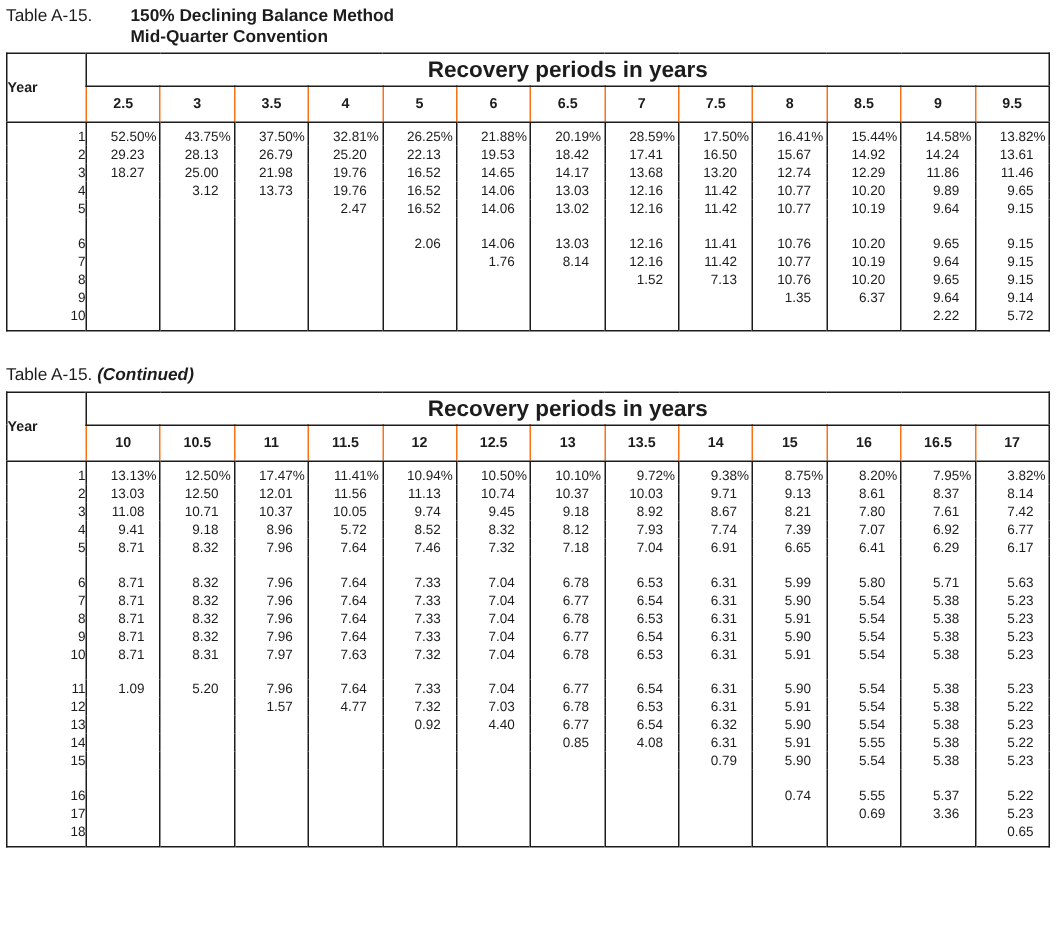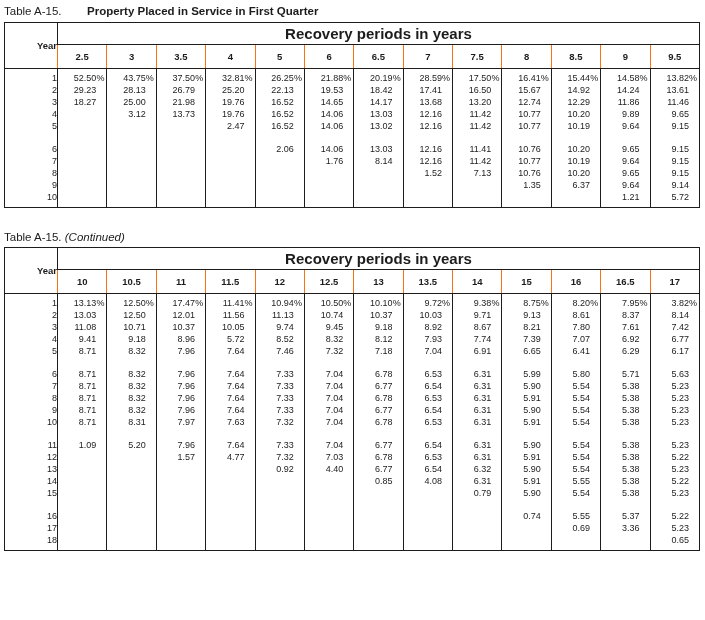--- a/index.html
+++ b/index.html
@@ -32,40 +32,40 @@
     font-weight: normal;
     width: 83px;
     flex: 0 0 83px;
   }
   .caption-title {
     font-weight: bold;
   }
   .caption-title div { white-space: nowrap; }
   .continued {
     font-style: italic;
-    font-weight: normal;
+    font-weight: bold;
   }
   
   table.a15 {
     border-collapse: collapse;
     table-layout: fixed;
     width: 696px;
     border: 1.6px solid #1c1c1c;
     font-size: 9px;
   }
   table.a15 th, table.a15 td {
     padding: 0;
     margin: 0;
     overflow: hidden;
   }
   th.year-h {
     width: 52px;
     font-size: 9.5px;
     font-weight: bold;
-    text-align: right;
+    text-align: left;
     vertical-align: middle;
   }
   th.span-h {
     height: 21px;
     font-size: 15px;
     font-weight: bold;
     text-align: center;
     vertical-align: middle;
     border-left: 1px solid #1c1c1c;
     border-bottom: 1px solid #1c1c1c;
@@ -103,21 +103,22 @@
 </style>
 </head>
 <body>
 
 <div class="page">
 
   <section>
     <div class="caption caption-row">
       <span class="caption-label">Table A-15.</span>
       <div class="caption-title">
-        <div>Property Placed in Service in First Quarter</div>
+        <div>150% Declining Balance Method</div>
+        <div>Mid-Quarter Convention</div>
       </div>
     </div>
     <table class="a15">
         <thead>
           <tr>
             <th class="year-h" rowspan="2">Year</th>
             <th class="span-h" colspan="13">Recovery periods in years</th>
           </tr>
           <tr class="h2">
             <th>2.5</th>
@@ -944,21 +945,21 @@
               </span>
             </td>
             <td class="value-cell">
               <span class="num">
                 <span class="v"></span>
                 <span class="pct"></span>
               </span>
             </td>
             <td class="value-cell">
               <span class="num">
-                <span class="v">1.21</span>
+                <span class="v">2.22</span>
                 <span class="pct"></span>
               </span>
             </td>
             <td class="value-cell">
               <span class="num">
                 <span class="v">5.72</span>
                 <span class="pct"></span>
               </span>
             </td>
           </tr>

